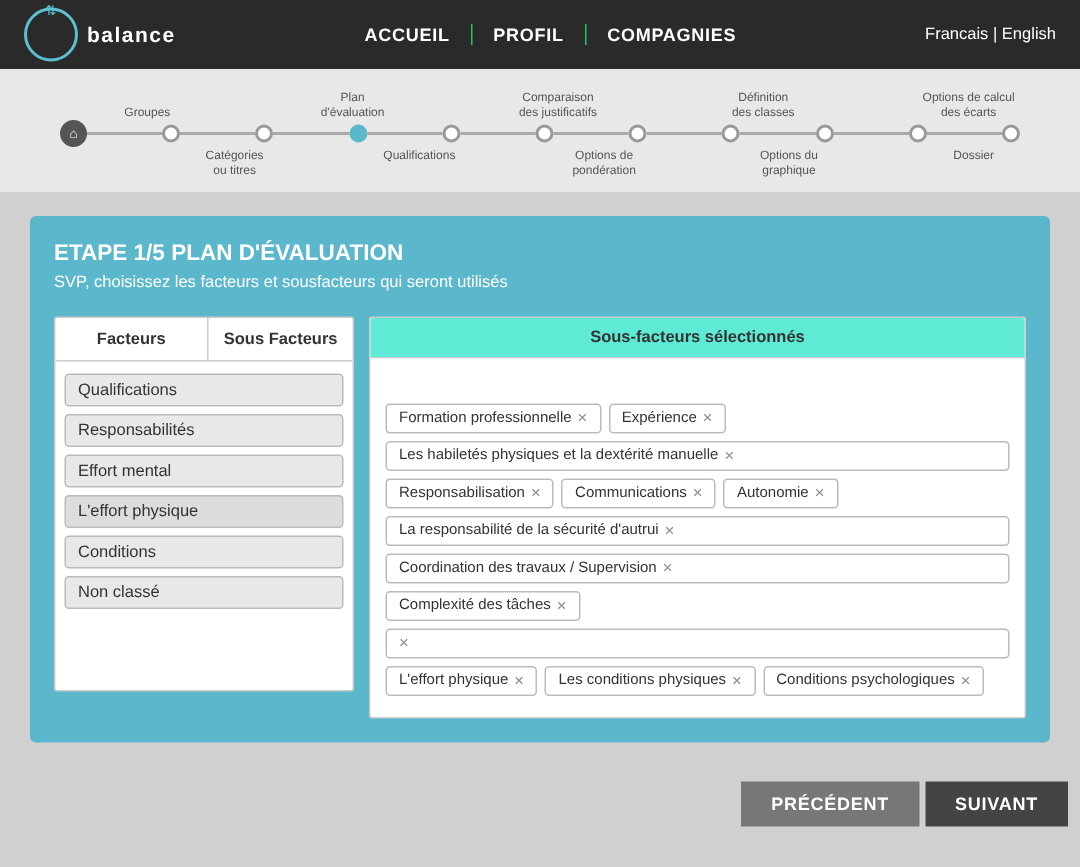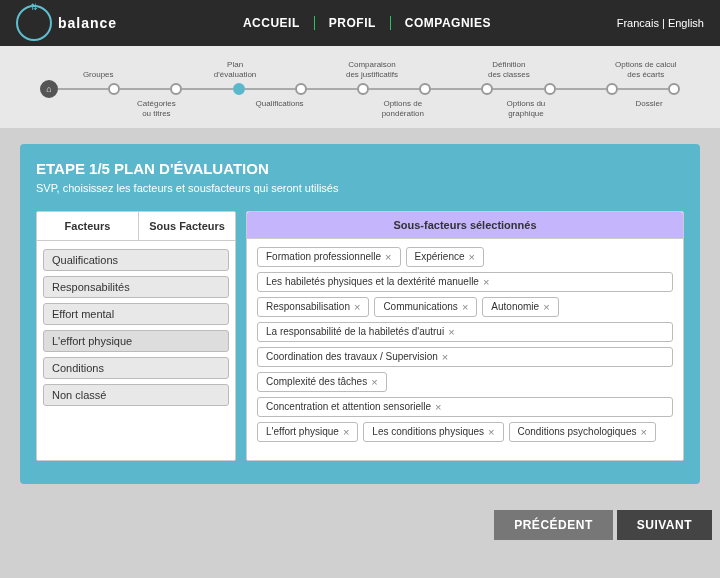--- a/index.html
+++ b/index.html
@@ -207,27 +207,27 @@
       gap: 4px;
       cursor: default;
     }
     .tag-x {
       color: #888;
       cursor: pointer;
       font-size: 11px;
     }
     
     .right-table-header {
-      background: #c4b5fd;
+      background: #5eead4;
       border-bottom: 1px solid #ccc;
       padding: 7px 10px;
       font-weight: bold;
       font-size: 11px;
       text-align: center;
-      margin: -10px -10px 4px -10px;
+      margin: -10px -10px 26px -10px;
       border-radius: 2px 2px 0 0;
     }
 
     
     .footer-actions {
       display: flex;
       justify-content: flex-end;
       padding: 10px 8px;
       gap: 4px;
       align-items: center;
@@ -370,33 +370,32 @@
           </span>
           <span class="tag">
             <span>Communications</span>
             <span class="tag-x">×</span>
           </span>
           <span class="tag">
             <span>Autonomie</span>
             <span class="tag-x">×</span>
           </span>
           <span class="tag" style="width:100%;">
-            <span>La responsabilité de la habiletés d'autrui</span>
+            <span>La responsabilité de la sécurité d'autrui</span>
             <span class="tag-x">×</span>
           </span>
           <span class="tag" style="width:100%;">
             <span>Coordination des travaux / Supervision</span>
             <span class="tag-x">×</span>
           </span>
           <span class="tag">
             <span>Complexité des tâches</span>
             <span class="tag-x">×</span>
           </span>
           <span class="tag" style="width:100%;">
-            <span>Concentration et attention sensorielle</span>
             <span class="tag-x">×</span>
           </span>
           <span class="tag">
             <span>L'effort physique</span>
             <span class="tag-x">×</span>
           </span>
           <span class="tag">
             <span>Les conditions physiques</span>
             <span class="tag-x">×</span>
           </span>

